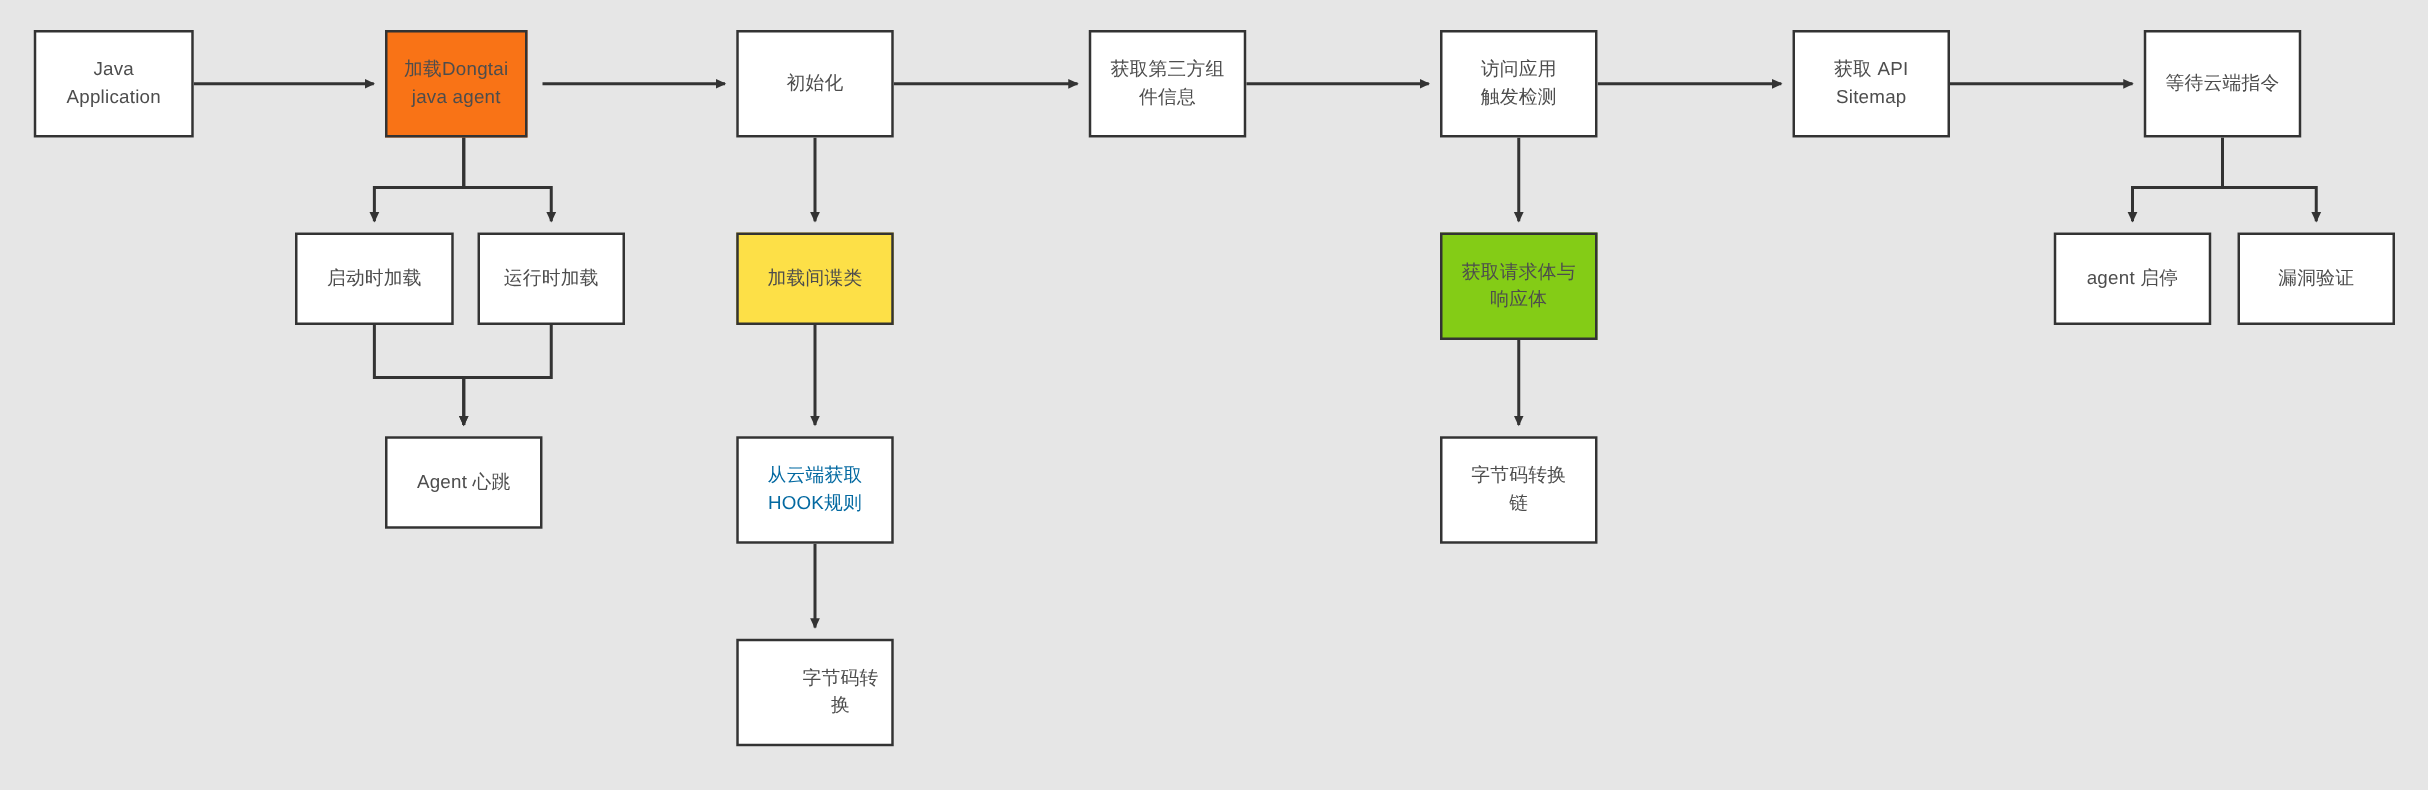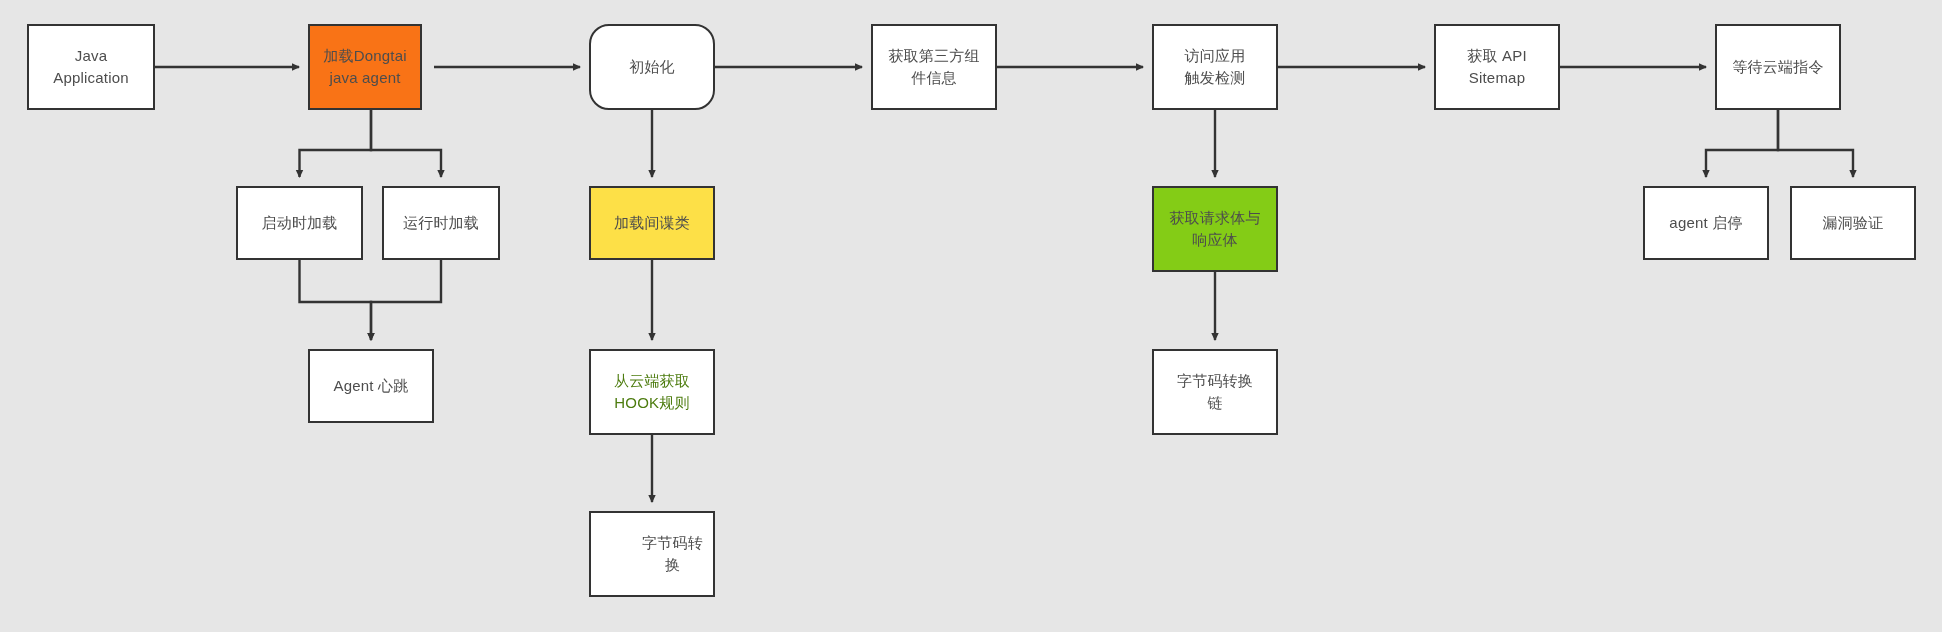--- a/index.html
+++ b/index.html
@@ -87,28 +87,28 @@
       </div>
       <div class="node" style="left: 236px; top: 186px; width: 127px; height: 74px; background: rgb(255, 255, 255); border-color: rgb(51, 51, 51);">
         <div class="node-label" style="color: rgb(77, 77, 77);">启动时加载</div>
       </div>
       <div class="node" style="left: 382px; top: 186px; width: 118px; height: 74px; background: rgb(255, 255, 255); border-color: rgb(51, 51, 51);">
         <div class="node-label" style="color: rgb(77, 77, 77);">运行时加载</div>
       </div>
       <div class="node" style="left: 308px; top: 349px; width: 126px; height: 74px; background: rgb(255, 255, 255); border-color: rgb(51, 51, 51);">
         <div class="node-label" style="color: rgb(77, 77, 77);">Agent 心跳</div>
       </div>
-      <div class="node" style="left: 589px; top: 24px; width: 126px; height: 86px; background: rgb(255, 255, 255); border-color: rgb(51, 51, 51); border-radius: 20px;">
+      <div class="node" style="left: 589px; top: 24px; width: 126px; height: 86px; background: rgb(255, 255, 255); border-color: rgb(51, 51, 51);">
         <div class="node-label" style="color: rgb(77, 77, 77);">初始化</div>
       </div>
       <div class="node" style="left: 589px; top: 186px; width: 126px; height: 74px; background: #fde047; border-color: rgb(51, 51, 51);">
         <div class="node-label" style="color: rgb(77, 77, 77);">加载间谍类</div>
       </div>
       <div class="node" style="left: 589px; top: 349px; width: 126px; height: 86px; background: rgb(255, 255, 255); border-color: rgb(51, 51, 51);">
-        <div class="node-label" style="color: #4d7c0f;">从云端获取
+        <div class="node-label" style="color: #0369a1;">从云端获取
 HOOK规则</div>
       </div>
       <div class="node" style="left: 589px; top: 511px; width: 126px; height: 86px; background: rgb(255, 255, 255); border-color: rgb(51, 51, 51);">
         <div class="node-label" style="color: rgb(77, 77, 77); margin-left: 41px;">字节码转换</div>
       </div>
       <div class="node" style="left: 871px; top: 24px; width: 126px; height: 86px; background: #ffffff; border-color: rgb(51, 51, 51);">
         <div class="node-label" style="color: rgb(77, 77, 77);">获取第三方组
 件信息</div>
       </div>
       <div class="node" style="left: 1152px; top: 24px; width: 126px; height: 86px; background: rgb(255, 255, 255); border-color: rgb(51, 51, 51);">

